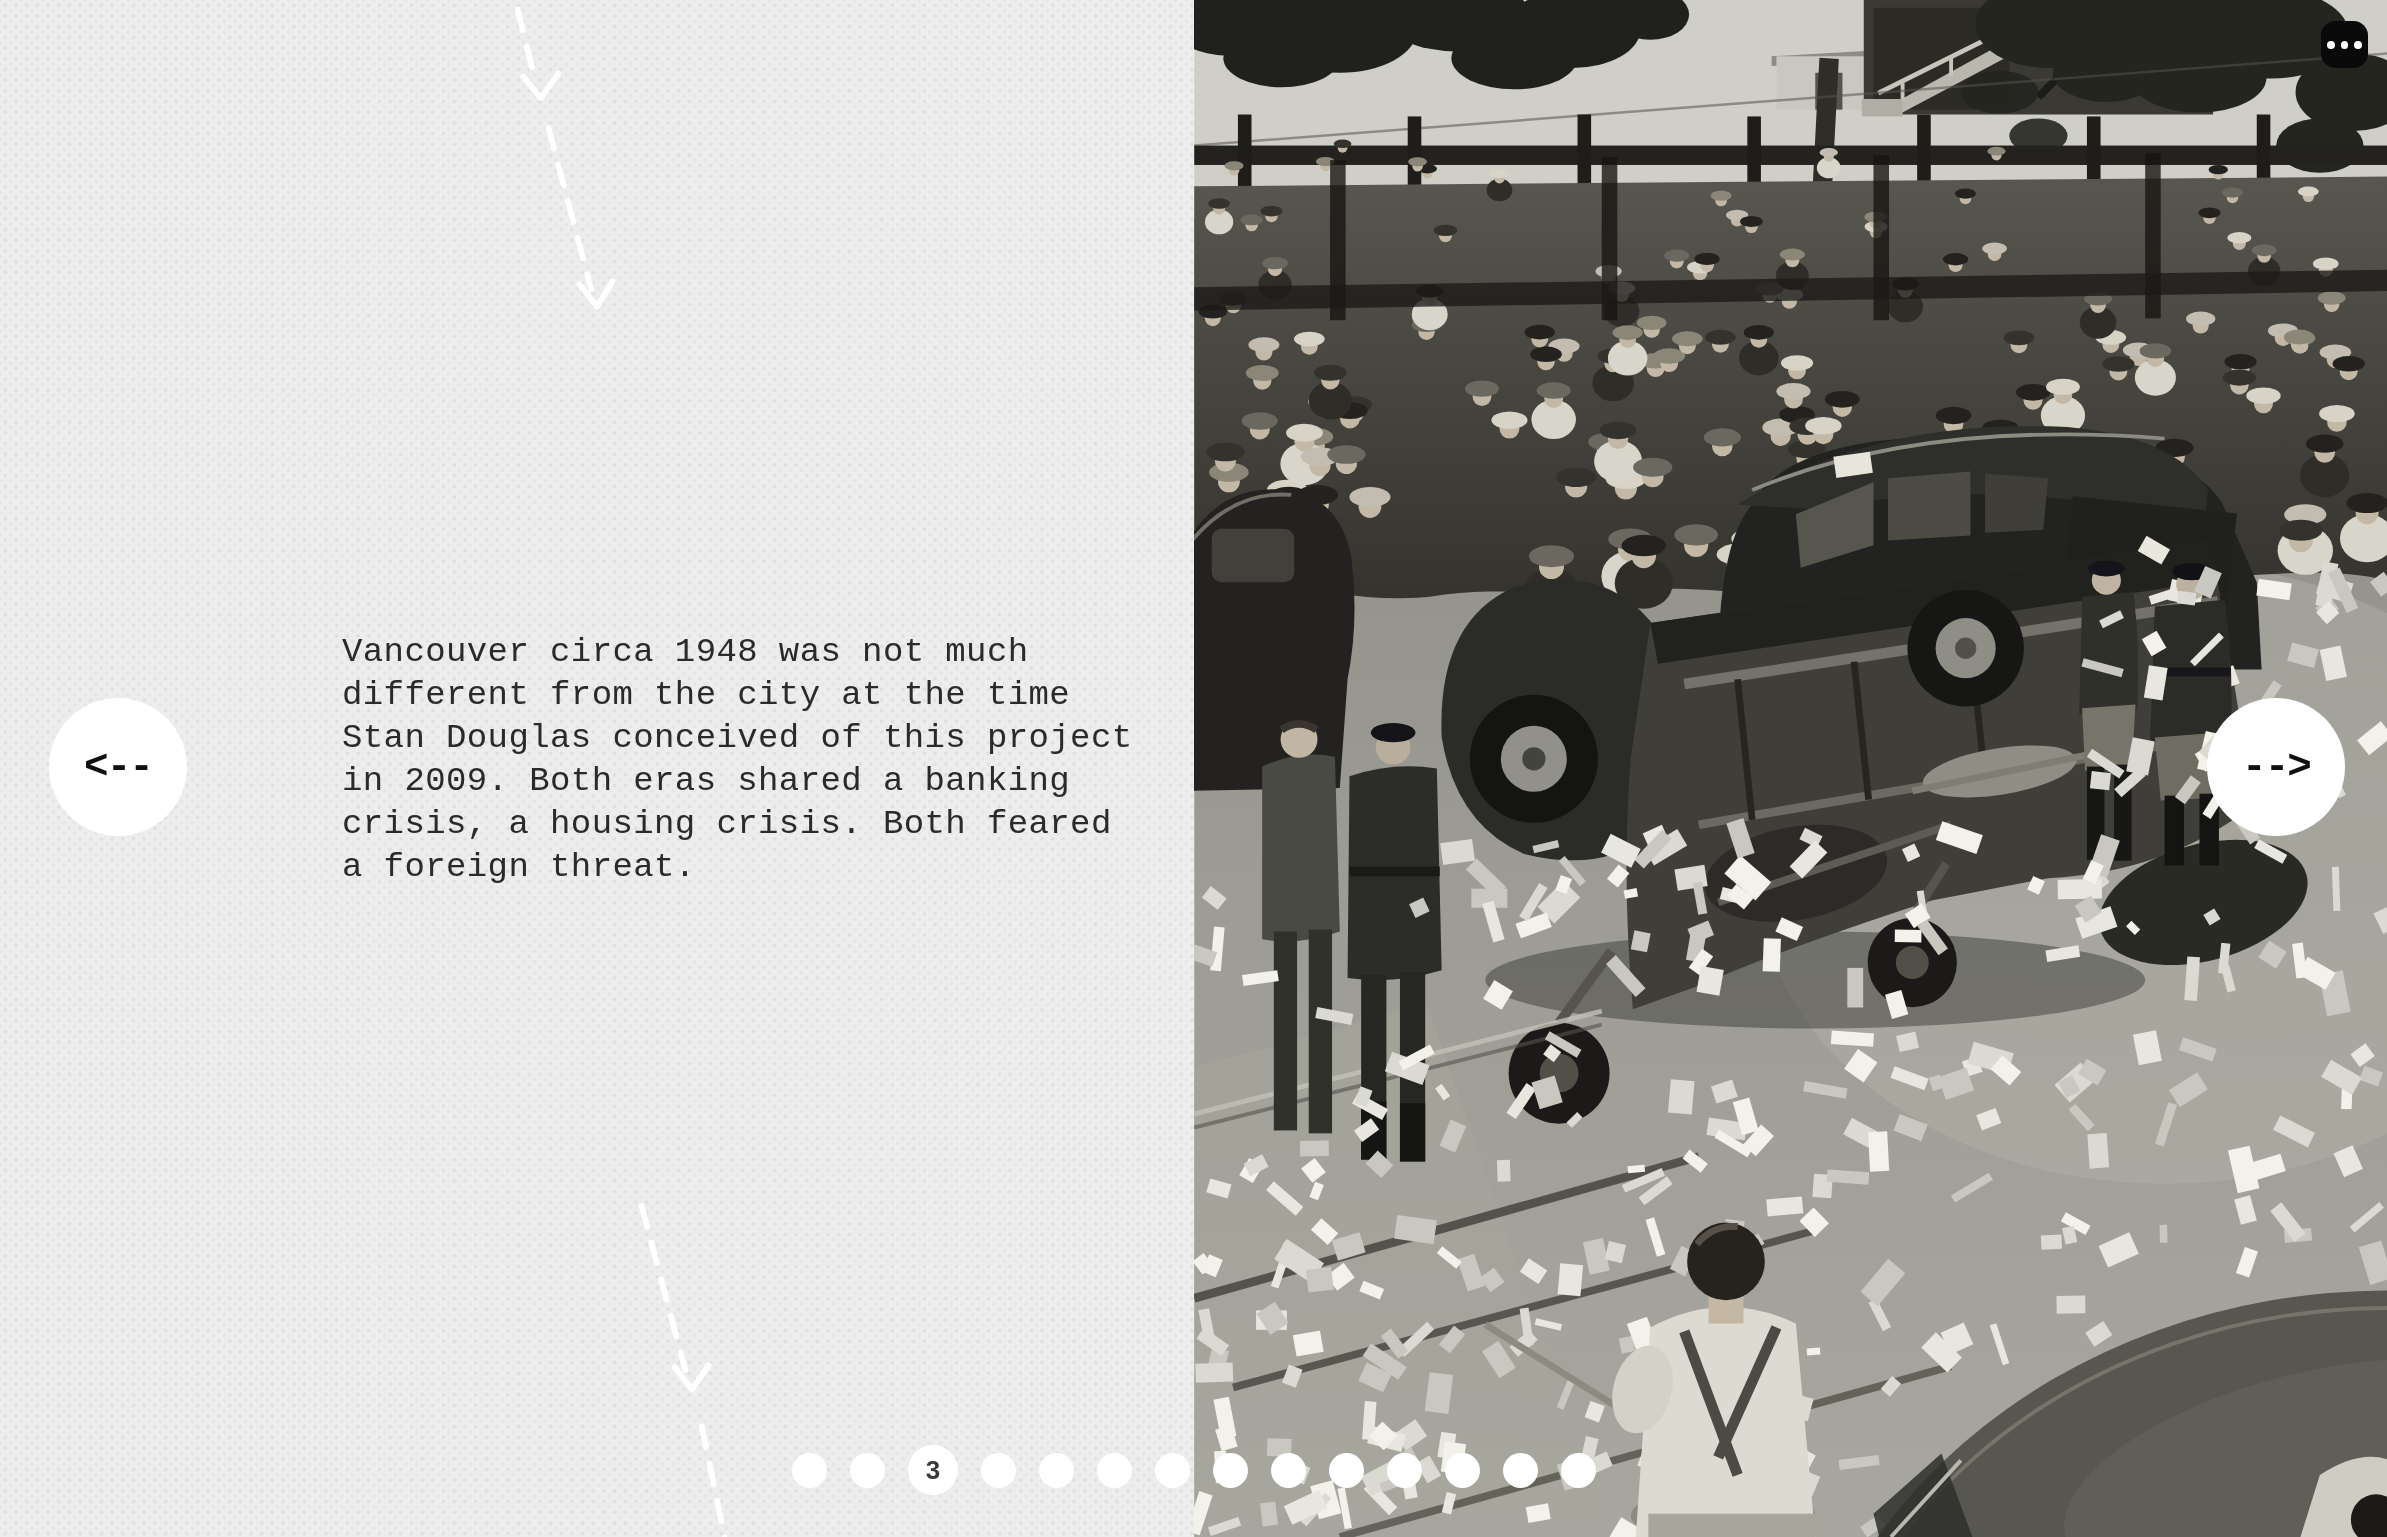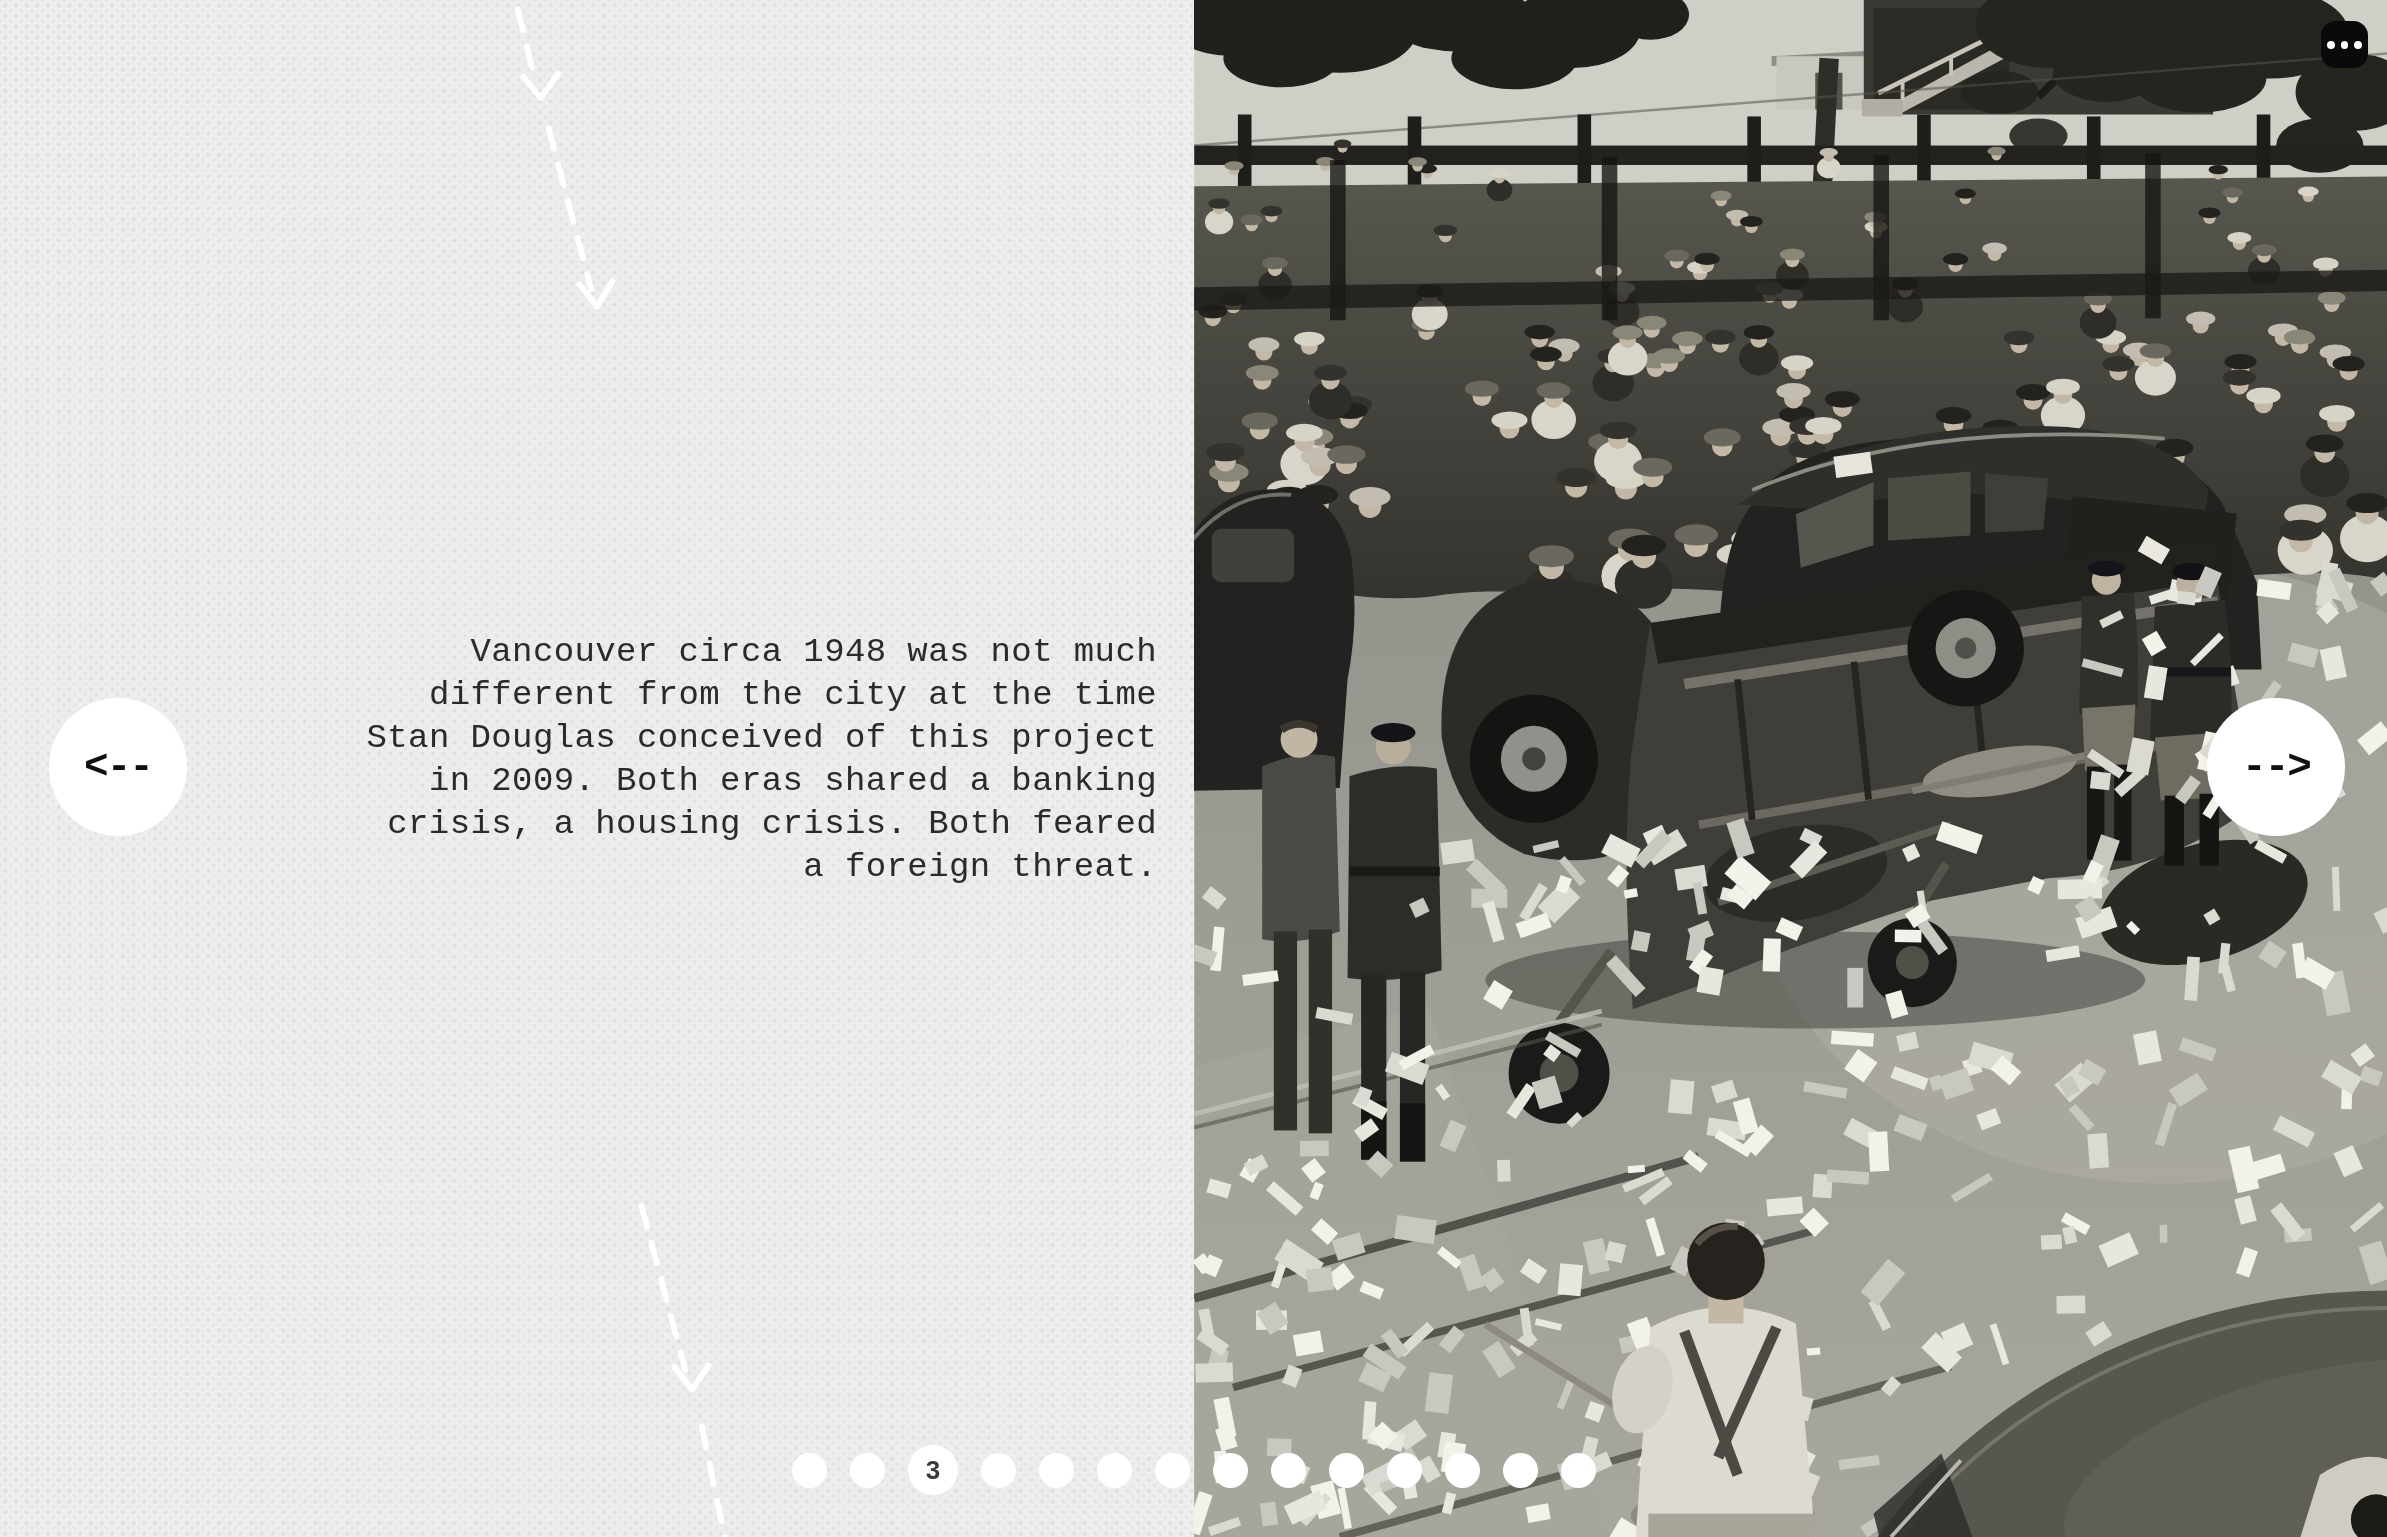--- a/index.html
+++ b/index.html
@@ -9,21 +9,20 @@
   }
   
   .left-panel{
     position:absolute;left:0;top:0;width:1289px;height:1537px;
     background-color:#ecedec;
     background-image:
       radial-gradient(#dee0de 1.6px,transparent 2.2px),
       radial-gradient(#e4e5e4 1.6px,transparent 2.2px);
     background-size:10.7px 10.7px;
     background-position:0 0,5.3px 5.3px;
-    text-align:right;
   }
   .arrows-svg{position:absolute;left:0;top:0;width:1194px;height:1537px;pointer-events:none}
   .caption{
     position:absolute;left:342px;top:631px;width:815px;
     font-family:"Liberation Mono",monospace;
     font-size:34px;line-height:43px;letter-spacing:0.4px;
     color:#2a2a2a;white-space:pre-line;
   }
   
   .photo{position:absolute;left:1194px;top:0;width:1194px;height:1537px;display:block}

